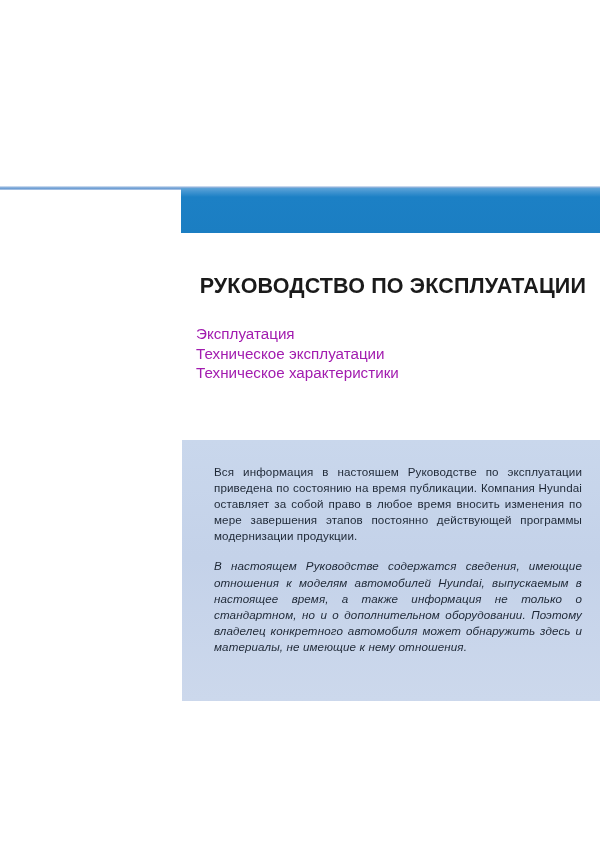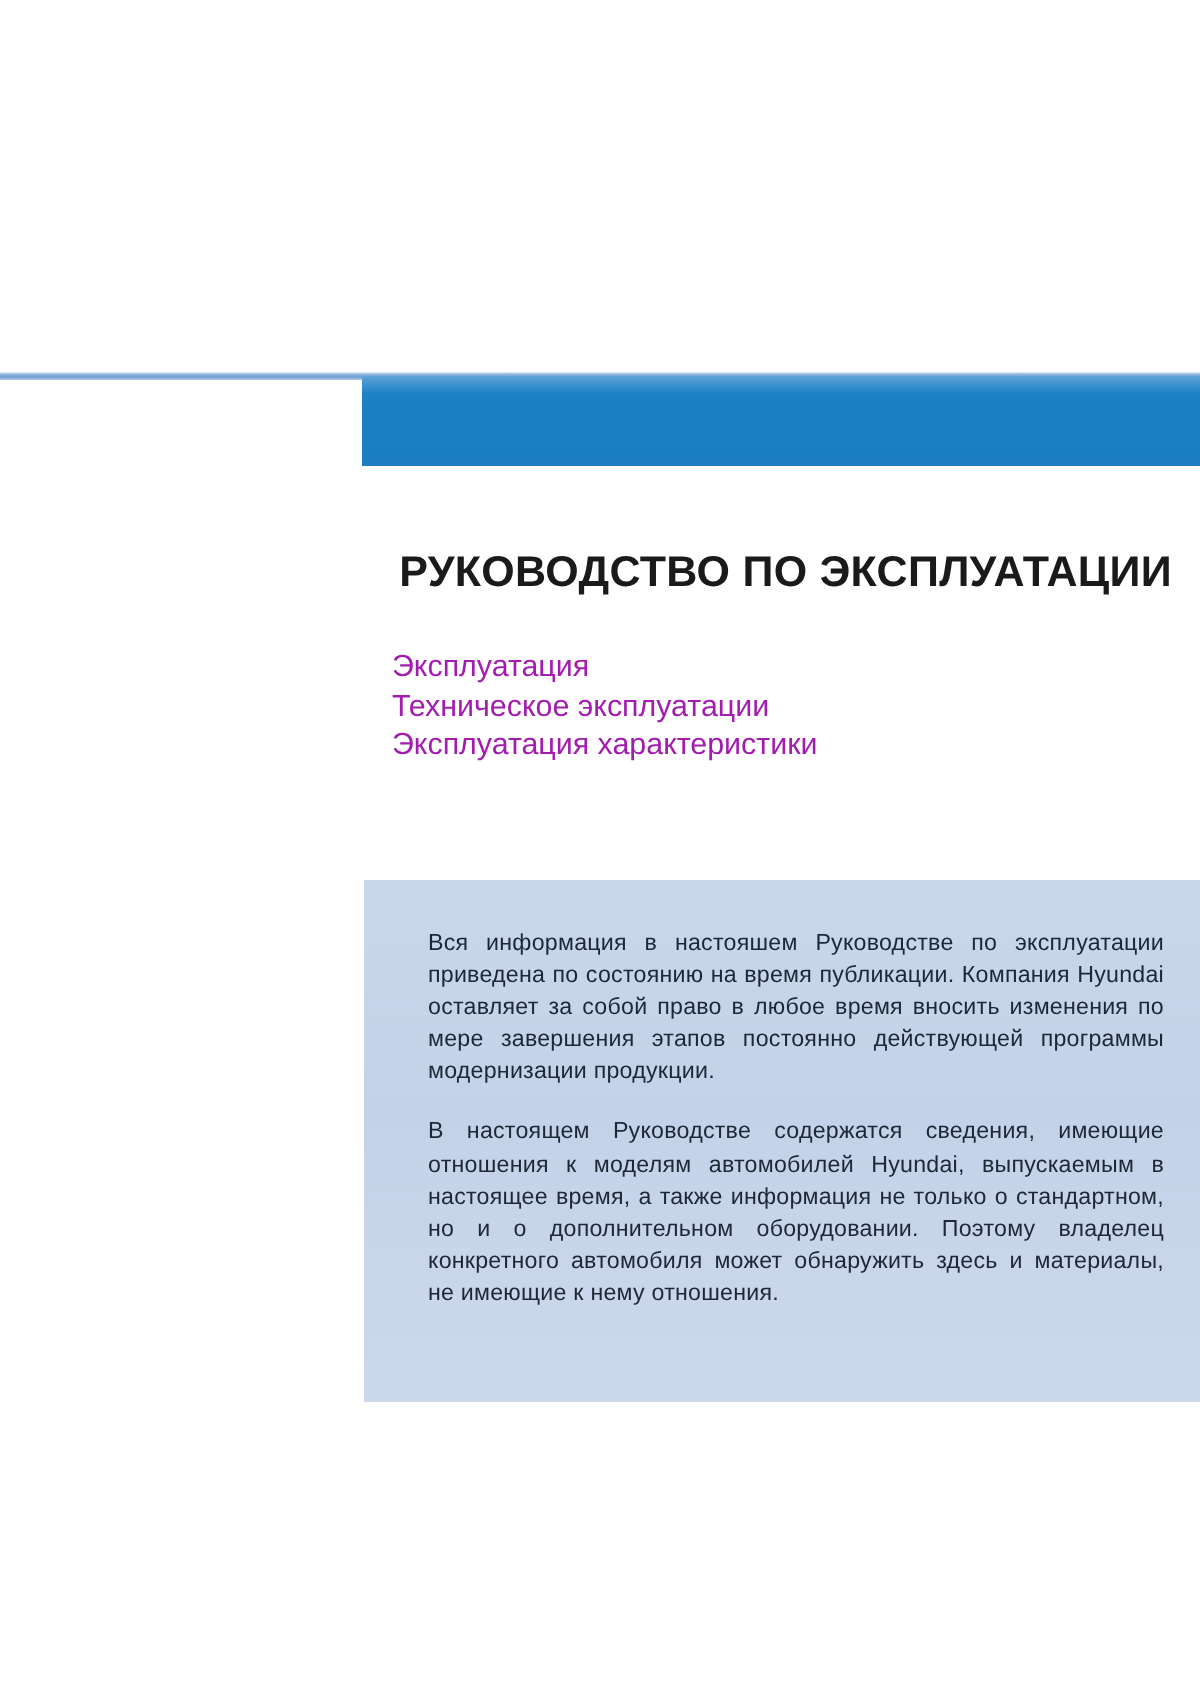--- a/index.html
+++ b/index.html
@@ -114,39 +114,40 @@
     margin: 0 0 14px 0;
     font-size: 11.6px;
     line-height: 16.1px;
     color: #1d2735;
     text-align: justify;
     text-justify: inter-word;
     letter-spacing: 0.12px;
   }
   .notice-par:last-child {
     margin-bottom: 0;
+    font-style: italic;
   }
 </style>
 </head>
 <body>
 
 <div id="page">
 
   <div class="top-rule"></div>
 
   <div class="banner"></div>
 
   <div class="title-block">
     <h1 class="main-title">РУКОВОДСТВО ПО ЭКСПЛУАТАЦИИ</h1>
   </div>
 
   <div class="subtitle-block">
     <div class="subtitle-line">Эксплуатация</div>
     <div class="subtitle-line">Техническое эксплуатации</div>
-    <div class="subtitle-line">Эксплуатация характеристики</div>
+    <div class="subtitle-line">Техническое характеристики</div>
   </div>
 
   <div class="notice-box">
     <div class="notice-inner">
       <p class="notice-par">Вся информация в настояшем Руководстве по эксплуатации приведена по состоянию на время публикации. Компания Hyundai оставляет за собой право в любое время вносить изменения по мере завершения этапов постоянно действующей программы модернизации продукции.</p>
       <p class="notice-par">В настоящем Руководстве содержатся сведения, имеющие отношения к моделям автомобилей Hyundai, выпускаемым в настоящее время, а также информация не только о стандартном, но и о дополнительном оборудовании. Поэтому владелец конкретного автомобиля может обнаружить здесь и материалы, не имеющие к нему отношения.</p>
     </div>
   </div>
 
 </div>

